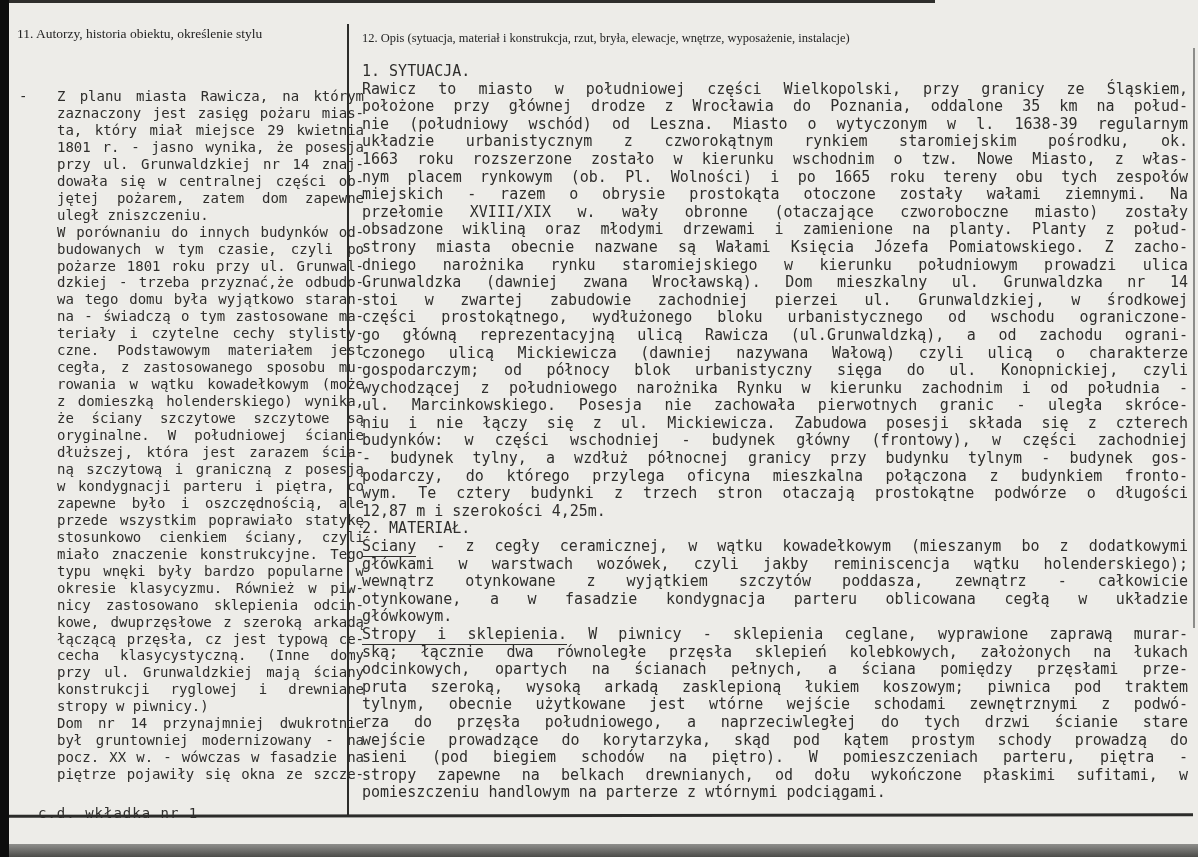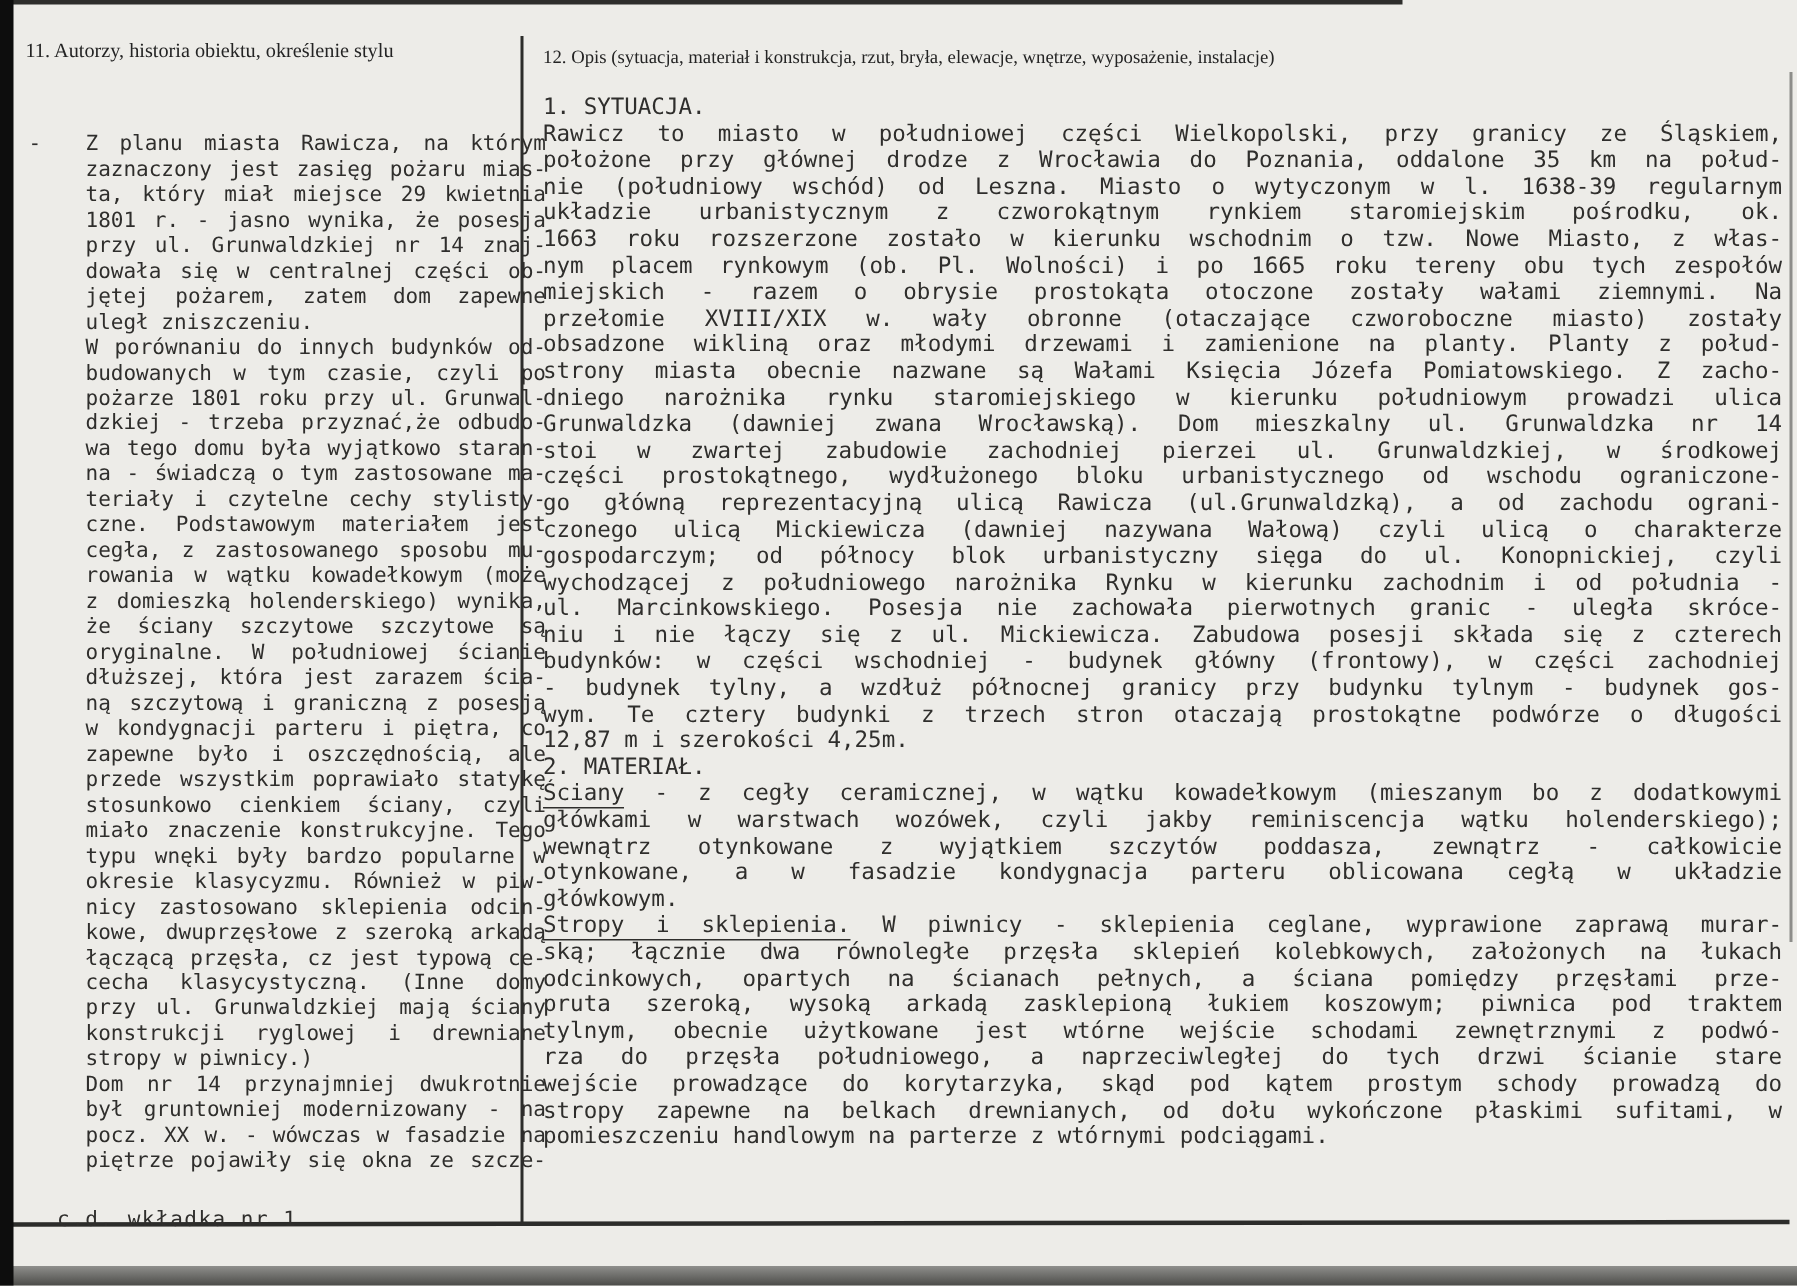--- a/index.html
+++ b/index.html
@@ -107,34 +107,36 @@
       <div class="tline">stoi w zwartej zabudowie zachodniej pierzei ul. Grunwaldzkiej, w środkowej</div>
       <div class="tline">części prostokątnego, wydłużonego bloku urbanistycznego od wschodu ograniczone-</div>
       <div class="tline">go główną reprezentacyjną ulicą Rawicza (ul.Grunwaldzką), a od zachodu ograni-</div>
       <div class="tline">czonego ulicą Mickiewicza (dawniej nazywana Wałową) czyli ulicą o charakterze</div>
       <div class="tline">gospodarczym; od północy blok urbanistyczny sięga do ul. Konopnickiej, czyli</div>
       <div class="tline">wychodzącej z południowego narożnika Rynku w kierunku zachodnim i od południa -</div>
       <div class="tline">ul. Marcinkowskiego. Posesja nie zachowała pierwotnych granic - uległa skróce-</div>
       <div class="tline">niu i nie łączy się z ul. Mickiewicza. Zabudowa posesji składa się z czterech</div>
       <div class="tline">budynków: w części wschodniej - budynek główny (frontowy), w części zachodniej</div>
       <div class="tline">- budynek tylny, a wzdłuż północnej granicy przy budynku tylnym - budynek gos-</div>
+      <div class="tline">podarczy, do którego przylega oficyna mieszkalna połączona z budynkiem fronto-</div>
       <div class="tline">wym. Te cztery budynki z trzech stron otaczają prostokątne podwórze o długości</div>
       <div class="tline short">12,87 m i szerokości 4,25m.</div>
       <div class="tline short">2. MATERIAŁ.</div>
       <div class="tline"><span class="ul">Ściany</span> - z cegły ceramicznej, w wątku kowadełkowym (mieszanym bo z dodatkowymi</div>
       <div class="tline">główkami w warstwach wozówek, czyli jakby reminiscencja wątku holenderskiego);</div>
       <div class="tline">wewnątrz otynkowane z wyjątkiem szczytów poddasza, zewnątrz - całkowicie</div>
       <div class="tline">otynkowane, a w fasadzie kondygnacja parteru oblicowana cegłą w układzie</div>
       <div class="tline short">główkowym.</div>
       <div class="tline"><span class="ul">Stropy i sklepienia.</span> W piwnicy - sklepienia ceglane, wyprawione zaprawą murar-</div>
       <div class="tline">ską; łącznie dwa równoległe przęsła sklepień kolebkowych, założonych na łukach</div>
       <div class="tline">odcinkowych, opartych na ścianach pełnych, a ściana pomiędzy przęsłami prze-</div>
       <div class="tline">pruta szeroką, wysoką arkadą zasklepioną łukiem koszowym; piwnica pod traktem</div>
       <div class="tline">tylnym, obecnie użytkowane jest wtórne wejście schodami zewnętrznymi z podwó-</div>
       <div class="tline">rza do przęsła południowego, a naprzeciwległej do tych drzwi ścianie stare</div>
       <div class="tline">wejście prowadzące do korytarzyka, skąd pod kątem prostym schody prowadzą do</div>
+      <div class="tline">sieni (pod biegiem schodów na piętro). W pomieszczeniach parteru, piętra -</div>
       <div class="tline">stropy zapewne na belkach drewnianych, od dołu wykończone płaskimi sufitami, w</div>
       <div class="tline short">pomieszczeniu handlowym na parterze z wtórnymi podciągami.</div>
     </div>
 
   <div class="footer-note">c.d. wkładka nr 1</div>
   <div class="edge-left"></div>
 </div>
 
 </body></html>

